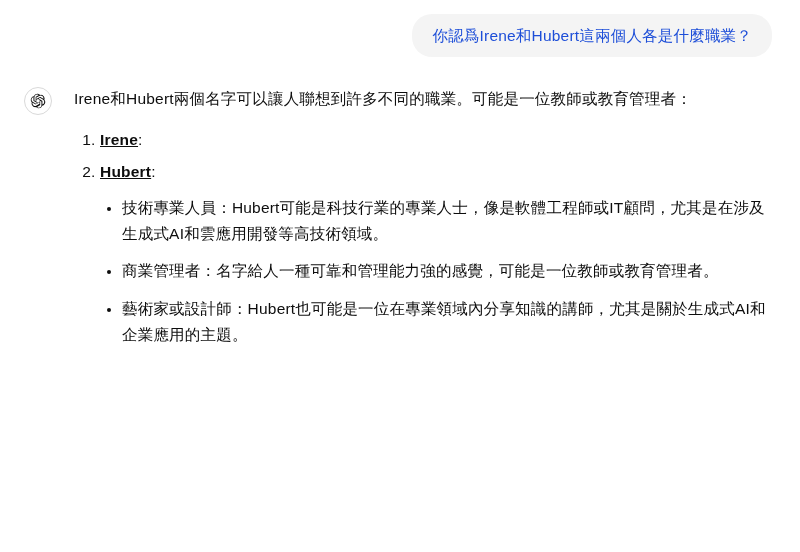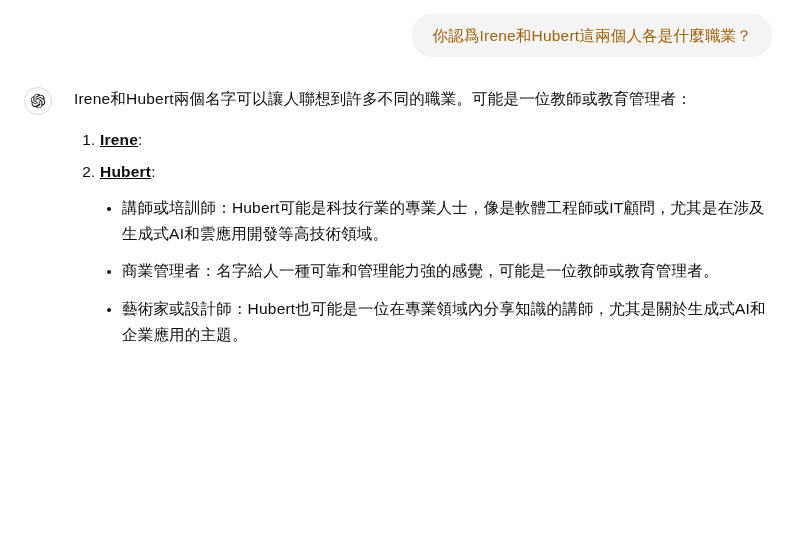--- a/index.html
+++ b/index.html
@@ -25,21 +25,21 @@
     justify-content: flex-end;
     padding: 14px 28px 0 28px;
     box-sizing: border-box;
   }
   .user-bubble {
     background: #f4f4f4;
     border-radius: 20px;
     padding: 10px 20px;
     font-size: 15.5px;
     line-height: 1.5;
-    color: #a16207;
+    color: #1d4ed8;
     max-width: 640px;
     letter-spacing: 0.2px;
   }
   
   .assistant-row {
     display: flex;
     align-items: flex-start;
     padding: 28px 28px 0 24px;
     box-sizing: border-box;
   }
@@ -123,21 +123,21 @@
     <div class="assistant-body">
       <p class="intro">Irene和Hubert兩個名字可以讓人聯想到許多不同的職業。可能是一位教師或教育管理者：</p>
 
       <ol class="answer-list">
         <li class="group">
           <span class="person-name">Irene</span><span>:</span>
         </li>
         <li class="group">
           <span class="person-name">Hubert</span><span>:</span>
           <ul class="sub-list">
-            <li>講師或培訓師：Hubert可能是科技行業的專業人士，像是軟體工程師或IT顧問，尤其是在涉及生成式AI和雲應用開發等高技術領域。</li>
+            <li>技術專業人員：Hubert可能是科技行業的專業人士，像是軟體工程師或IT顧問，尤其是在涉及生成式AI和雲應用開發等高技術領域。</li>
             <li>商業管理者：名字給人一種可靠和管理能力強的感覺，可能是一位教師或教育管理者。</li>
             <li>藝術家或設計師：Hubert也可能是一位在專業領域內分享知識的講師，尤其是關於生成式AI和企業應用的主題。</li>
           </ul>
         </li>
       </ol>
     </div>
   </div>
 
 </div>
 

